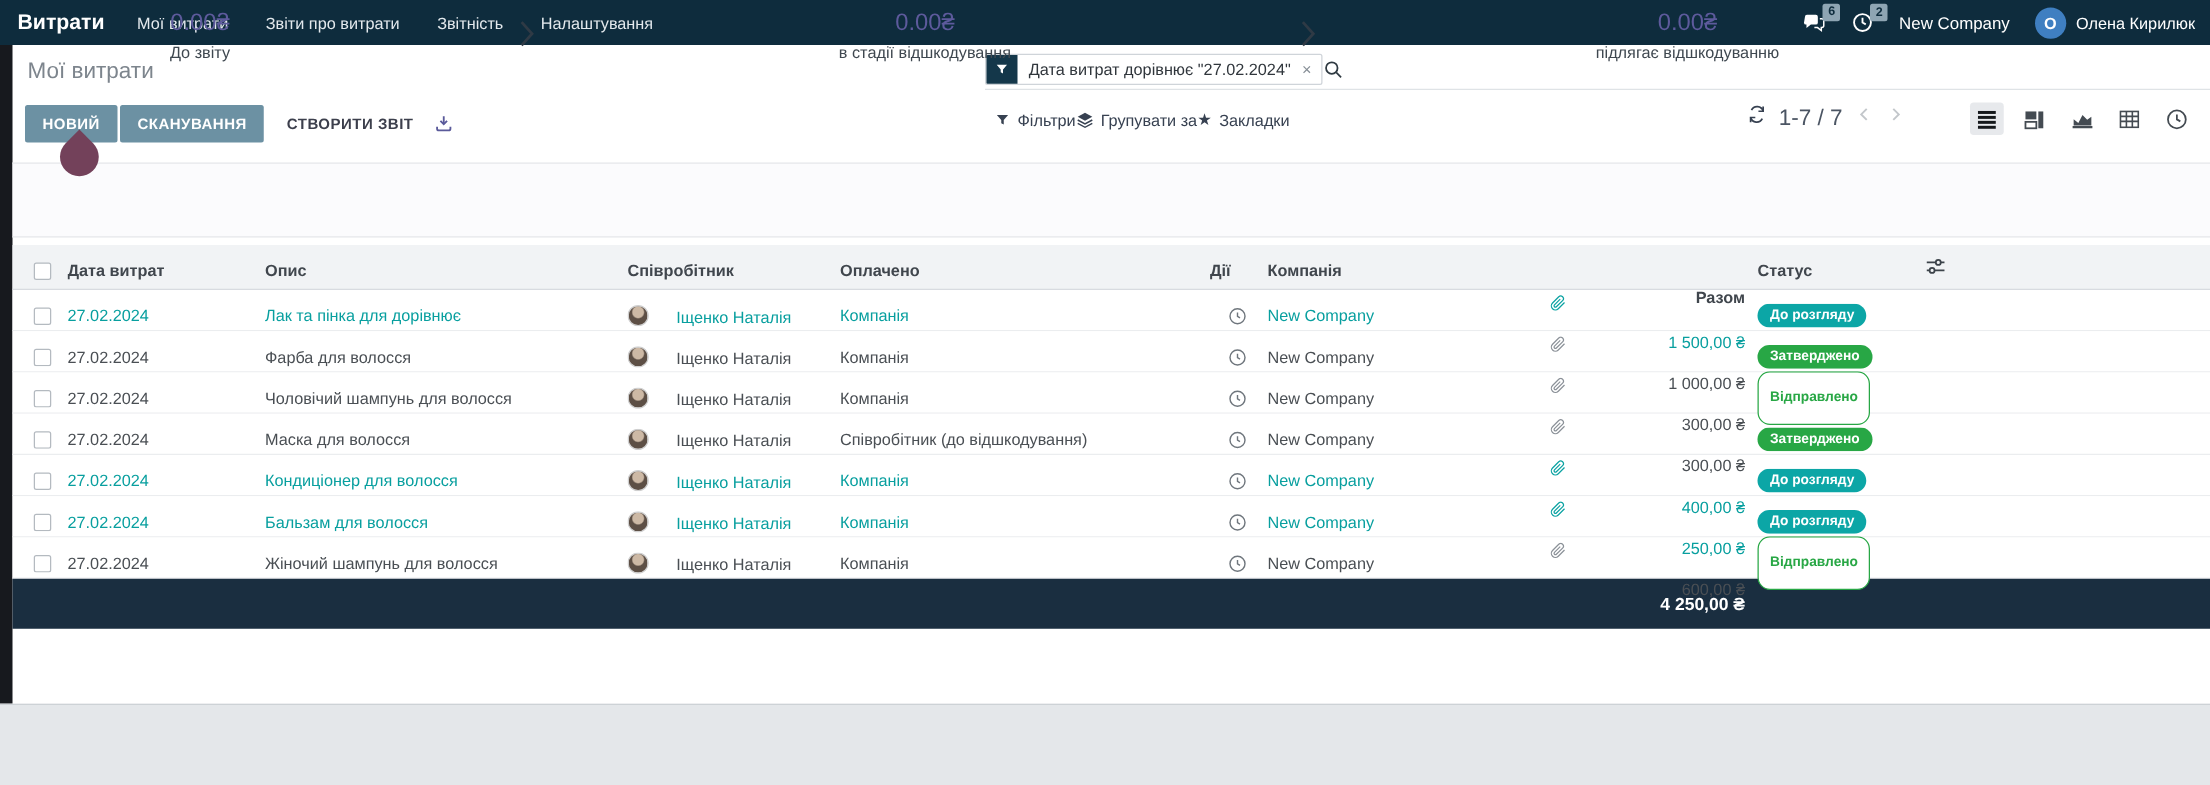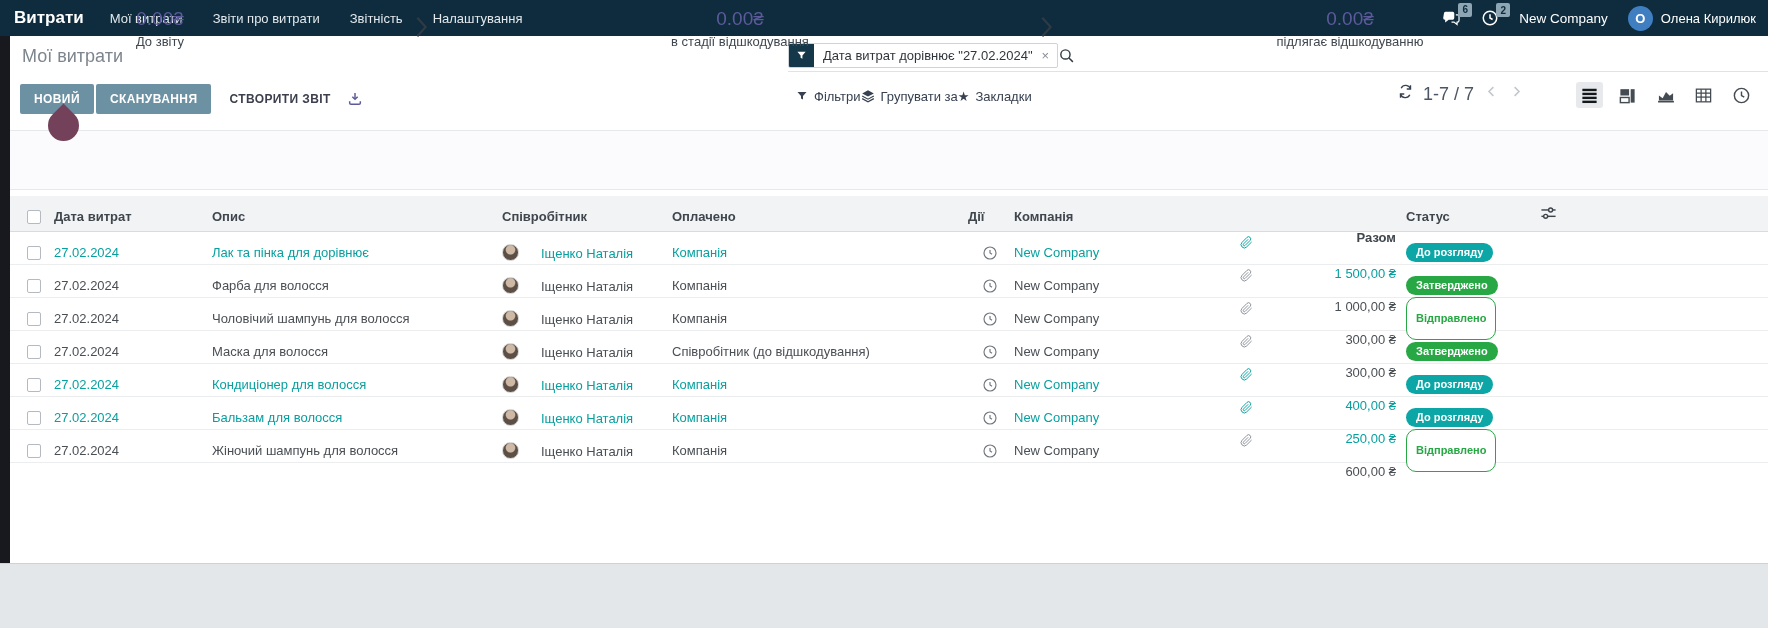--- a/index.html
+++ b/index.html
@@ -474,15 +474,18 @@
           <div class="cell c-clip clip">
             <svg viewBox="0 0 24 24" width="13" height="13" fill="none" stroke="currentColor" stroke-width="1.8">
               <path d="M21.44 11.05l-9.19 9.19a6 6 0 0 1-8.49-8.49l9.19-9.19a4 4 0 0 1 5.66 5.66l-9.2 9.19a2 2 0 0 1-2.83-2.83l8.49-8.48"></path>
             </svg>
           </div>
           <div class="cell c-amount ar amount">600,00 ₴</div>
           <div class="cell c-status pads"><span class="badge badge-outline">Відправлено</span></div>
           <div class="cell c-fill"></div>
         </div>
       </div>
+    <div class="tfoot">
+      <span class="total-amount">4 250,00 ₴</span>
+    </div>
   </div>
 
 </div>
 
 </body></html>

